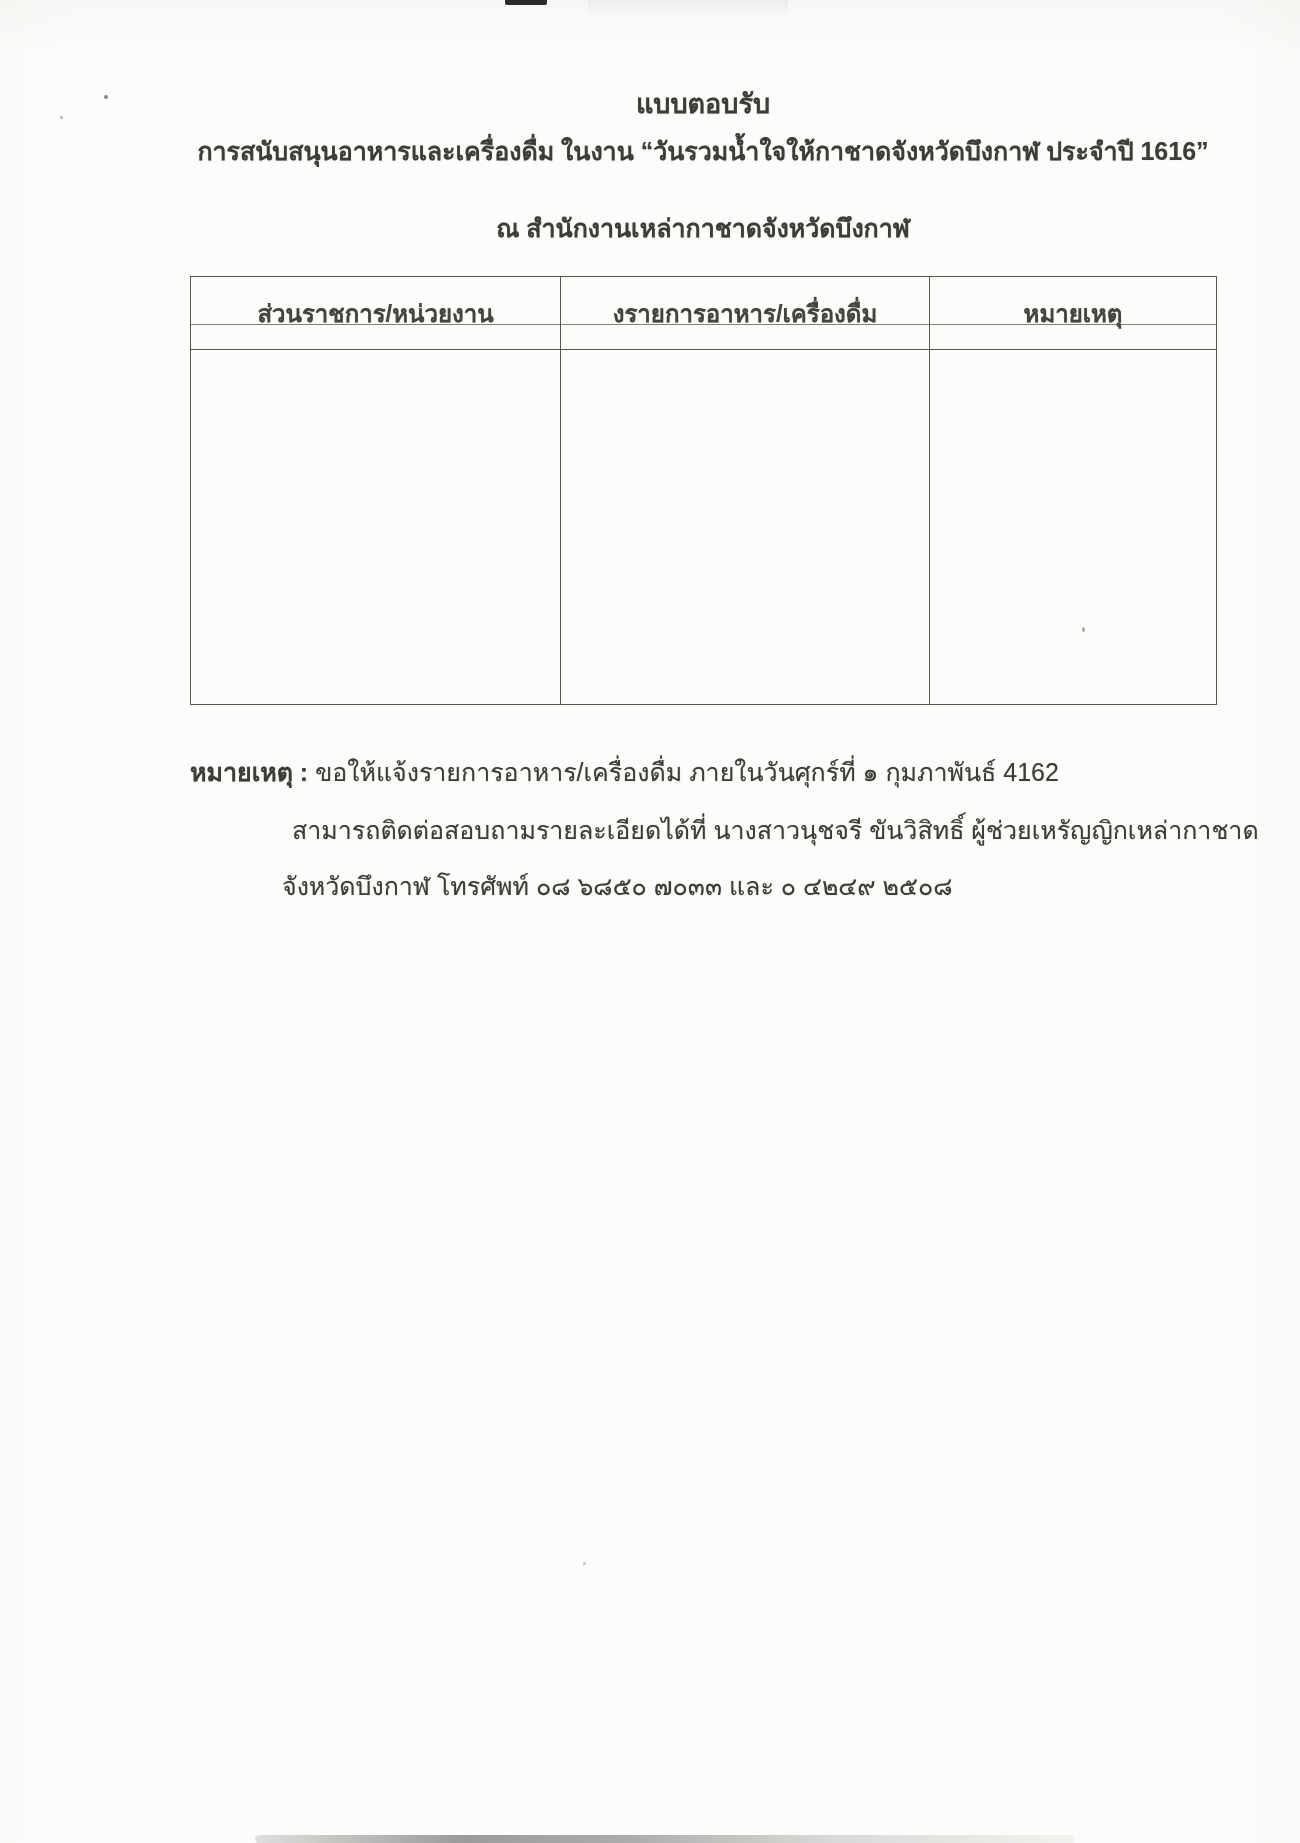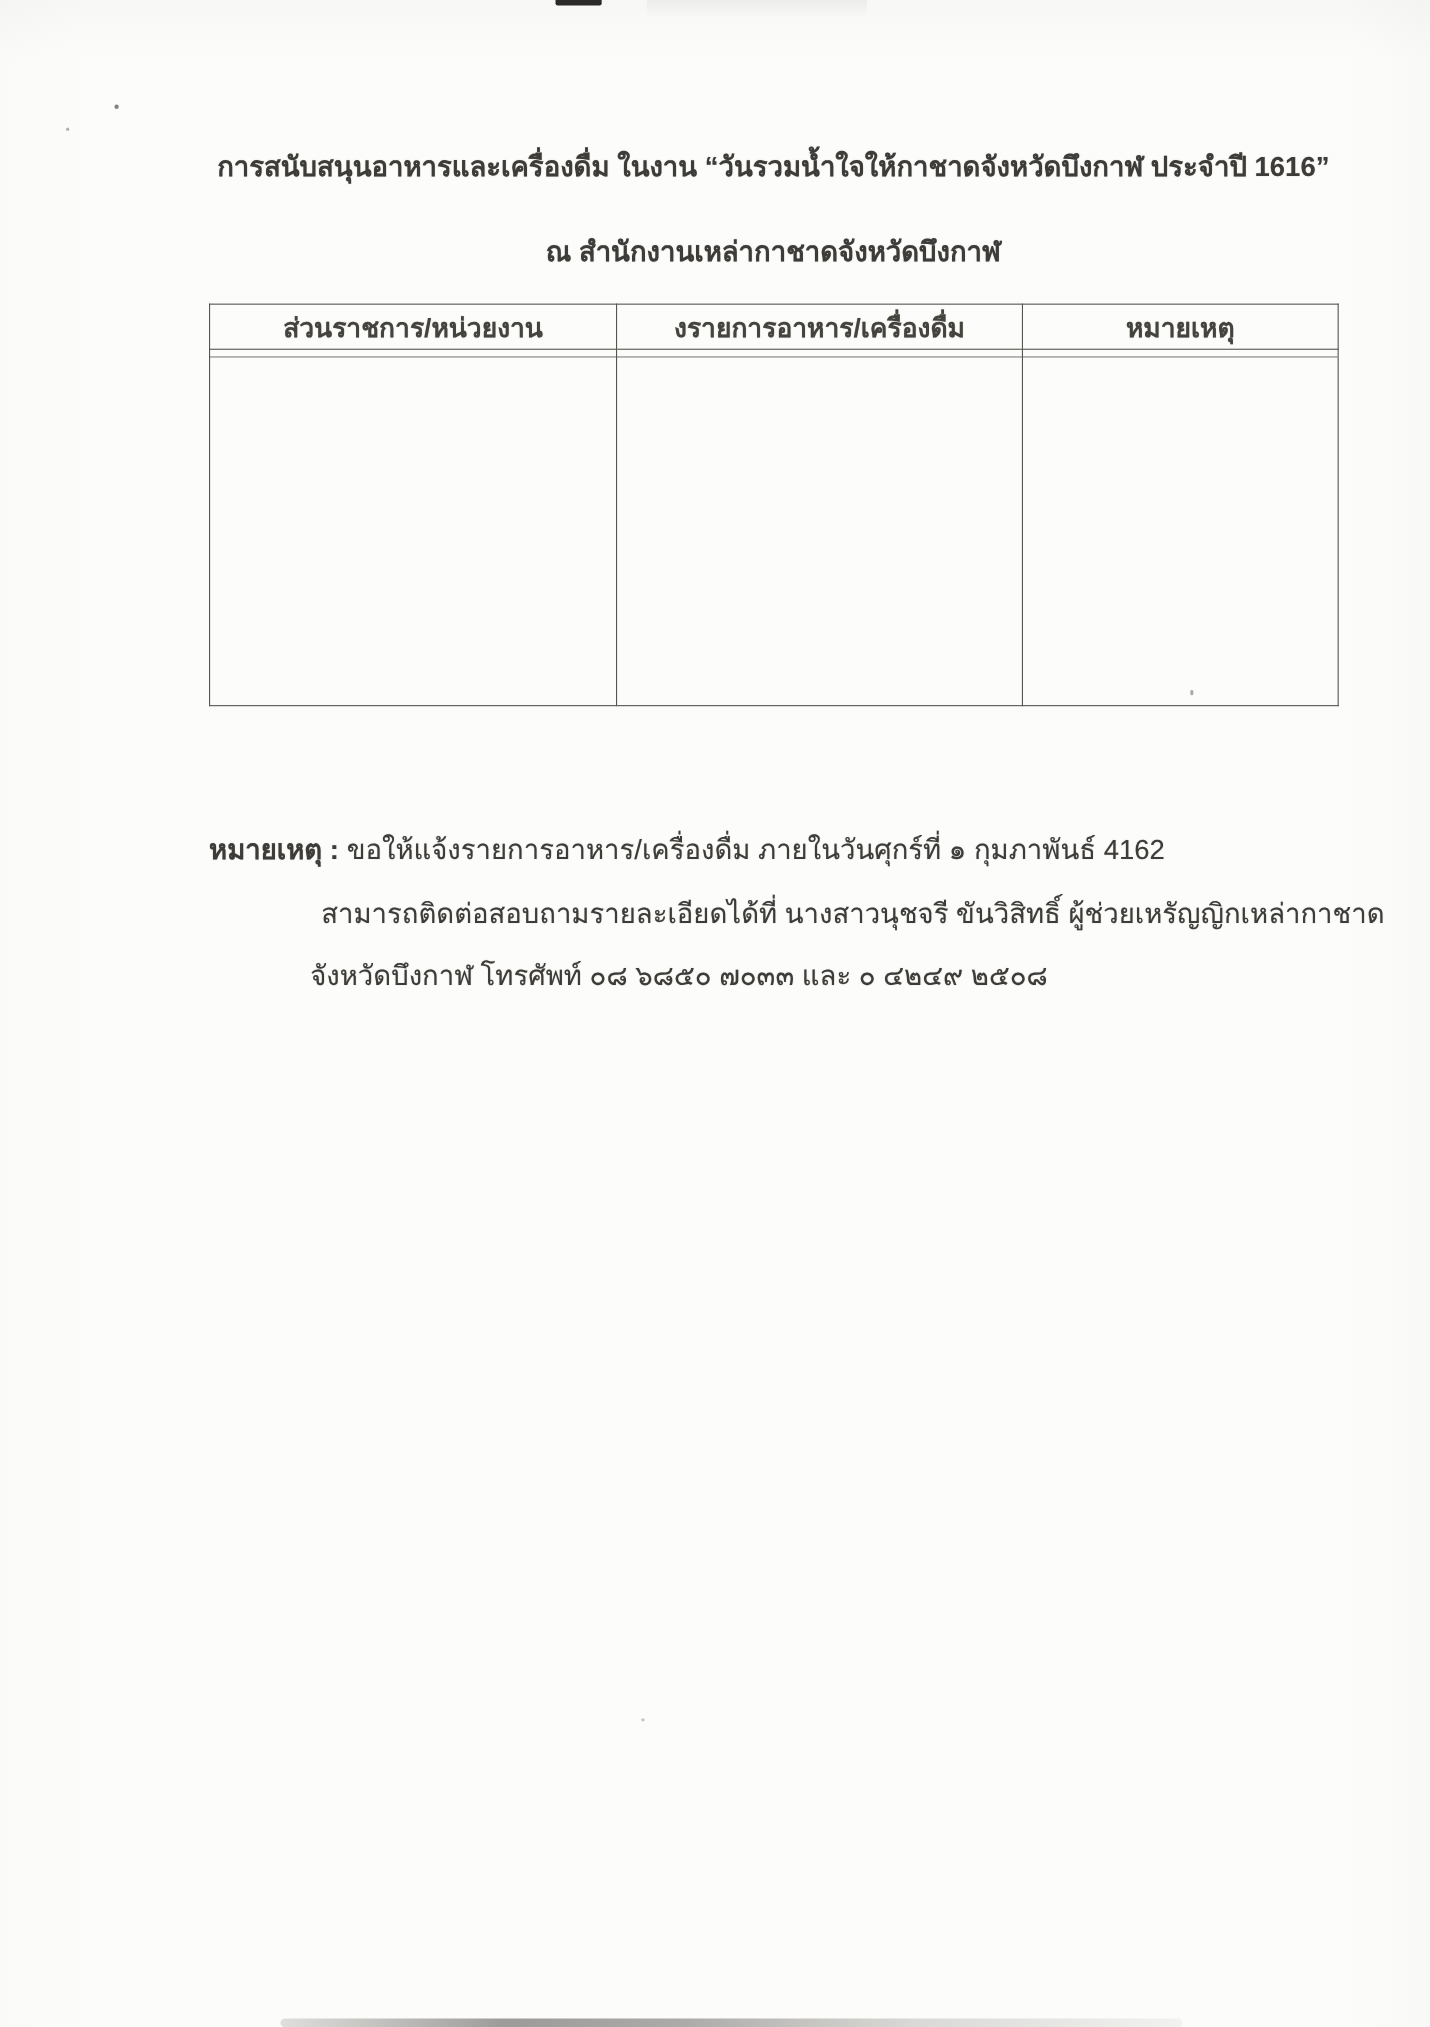--- a/index.html
+++ b/index.html
@@ -22,21 +22,21 @@
   .doc-date { top:169px; font-size:25px; font-weight:bold; }
   .doc-venue{ top:208px; font-size:25px; font-weight:bold; }
 
   .tbl-wrap{ position:absolute; left:190px; top:276px; width:1026px; height:366px; }
   table.resp{
     width:100%; height:100%;
     border-collapse:collapse; table-layout:fixed;
   }
   table.resp th, table.resp td{
     border:1.6px solid #57554f;
-    padding:0;
+    padding:16px;
     vertical-align:top;
   }
   table.resp th{
     height:40px;
     font-size:24px; font-weight:bold;
     text-align:center; vertical-align:middle;
     color:#45433e;
   }
   table.resp tr.body-row td{ height:322px; }
   col.c1{width:370px;} col.c2{width:369px;} col.c3{width:287px;}
@@ -75,20 +75,21 @@
 <div class="page">
 
   <div class="art art-top-dash"></div>
   <div class="art art-top-haze"></div>
   <div class="art art-dot-a"></div>
   <div class="art art-dot-b"></div>
   <div class="art art-dot-c"></div>
   <div class="art art-dot-d"></div>
   <div class="art art-bottom-smudge"></div>
 
+  <div class="title-block doc-title ink">แบบตอบรับ</div>
 
   <div class="title-block doc-sub ink">การสนับสนุนอาหารและเครื่องดื่ม ในงาน “วันรวมน้ำใจให้กาชาดจังหวัดบึงกาฬ ประจำปี 1616”</div>
 
 
   <div class="title-block doc-venue ink">ณ สำนักงานเหล่ากาชาดจังหวัดบึงกาฬ</div>
 
   <div class="tbl-wrap">
     <table class="resp">
       <colgroup>
           <col class="c1">

